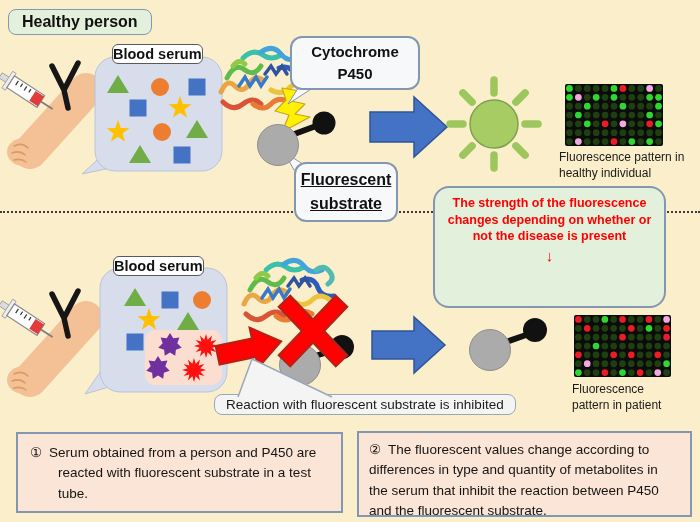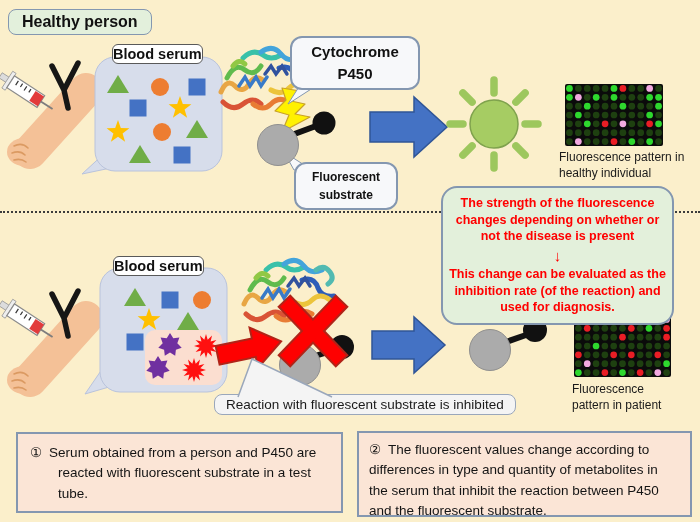--- a/index.html
+++ b/index.html
@@ -10,32 +10,32 @@
                font-weight:bold;color:#111;z-index:6;}
   #healthy-label{left:8px;top:9px;font-size:16px;padding:3px 13px;}
   #patient-label{left:8px;top:250px;font-size:17px;padding:3px 15px;}
   .white-label{position:absolute;background:#ffffff;border:1.5px solid #595959;border-radius:6px;
                font-weight:bold;font-size:14.5px;padding:1px 0;z-index:7;}
   #serum-label-h{left:112px;top:44px;}
   #serum-label-p{left:113px;top:256px;}
   .callout{position:absolute;background:#F7F8FA;border:2px solid #8497B0;border-radius:12px;
            font-weight:bold;text-align:center;z-index:6;}
   #cyto-label{left:290px;top:36px;width:102px;font-size:15px;line-height:1.45;padding:3px 12px;}
-  #substrate-label{left:294px;top:162px;width:92px;font-size:12px;line-height:1.5;padding:4px 4px;}
+  #substrate-label{left:294px;top:162px;width:92px;font-size:16px;line-height:1.5;padding:4px 4px;text-decoration:underline;}
   #inhibited-label{position:absolute;left:214px;top:394px;background:#F4F4F4;border:1.5px solid #9AA7BB;
            border-radius:8px;font-size:13.5px;padding:2px 11px;color:#1a1a1a;z-index:5;}
   .microarray{position:absolute;background:#0B0B0B;border-radius:2px;z-index:3;}
   #array-h{left:565px;top:84px;width:98px;height:62px;}
   #array-p{left:574px;top:315px;width:97px;height:62px;}
   .caption{position:absolute;font-size:12px;line-height:1.3;color:#1a1a1a;}
   #caption-h{left:559px;top:150px;width:126px;}
   #caption-p{left:572px;top:382px;width:106px;}
   #info-box{position:absolute;left:433px;top:186px;width:233px;min-height:122px;background:#E3F0DB;
             border:2px solid #8497B0;border-radius:16px;text-align:center;color:#FF0000;font-weight:bold;
-            font-size:12.5px;line-height:1.32;padding:7px 6px;box-sizing:border-box;z-index:4;margin-left:8px;}
+            font-size:12.5px;line-height:1.32;padding:7px 6px;box-sizing:border-box;z-index:4;}
   #info-box .arrow-char{font-size:15px;margin:1px 0;}
   .dotted-line{position:absolute;left:0;top:211px;width:700px;height:0;border-top:2px dotted #3C3C3C;z-index:1;}
   .note{position:absolute;background:#FBE5D6;border:2px solid #8497B0;color:#141414;
         font-size:13.5px;line-height:1.5;box-sizing:border-box;z-index:6;}
   #note-1{left:16px;top:432px;width:327px;height:81px;padding:9px 10px 3px 12px;}
   #note-2{left:357px;top:431px;width:335px;height:86px;padding:7px 10px;}
   #note-1 .hang{display:block;padding-left:28px;text-indent:-28px;}
   .note-num{margin-right:7px;}
   .blue-arrow{fill:#4472C4;stroke:#2F5597;stroke-width:1.5;}
   svg{overflow:visible;}
@@ -223,21 +223,20 @@
         <circle cx="67.5" cy="58.5" r="3.4" fill="#2ED82E"></circle>
         <circle cx="76.5" cy="58.5" r="3.4" fill="#1E4010"></circle>
         <circle cx="85.5" cy="58.5" r="3.4" fill="#2ED82E"></circle>
         <circle cx="94.5" cy="58.5" r="3.4" fill="#1E4010"></circle>
       </svg></div>
   <div class="caption" id="caption-h">Fluorescence pattern in healthy individual</div>
 
   <div id="info-box">
     <div>The strength of the fluorescence changes depending on whether or not the disease is present</div>
     <div class="arrow-char">↓</div>
-    <div>This change can be evaluated as the inhibition rate (of the reaction) and used for diagnosis.</div>
   </div>
 
 
   <svg class="abs" style="left:0;top:288px;z-index:2;" width="110" height="110" viewBox="0 0 110 110">
       <use href="#arm-def"></use>
     </svg>
 
   <svg class="abs" style="left:85px;top:262px;z-index:2;" width="150" height="138" viewBox="0 0 150 138">
     <polygon points="22,100 0,132 48,118" fill="#D7DDEB" stroke="#B9C3DC" stroke-width="1"></polygon>
     <rect x="15" y="6" width="127" height="124" rx="20" fill="#D7DDEB" stroke="#B9C3DC" stroke-width="1"></rect>

